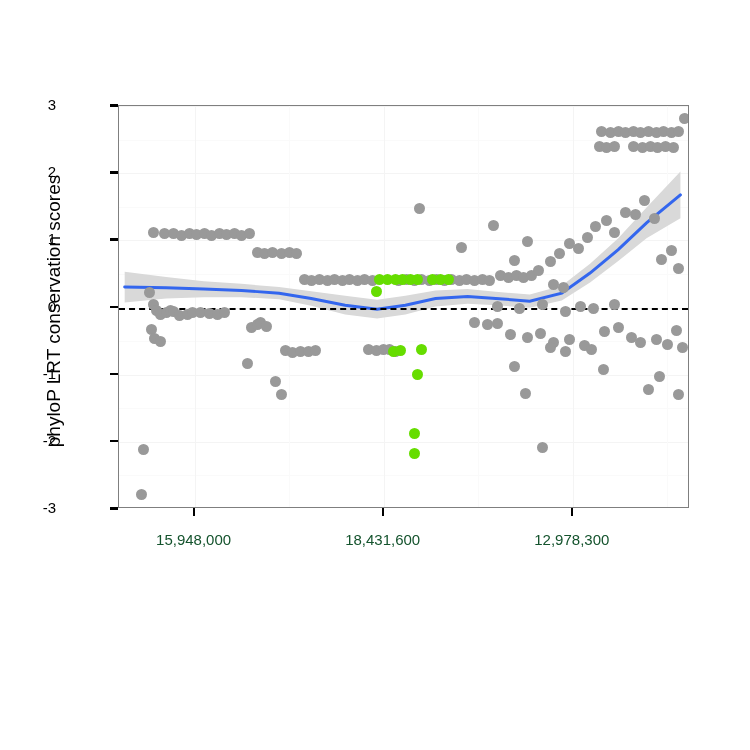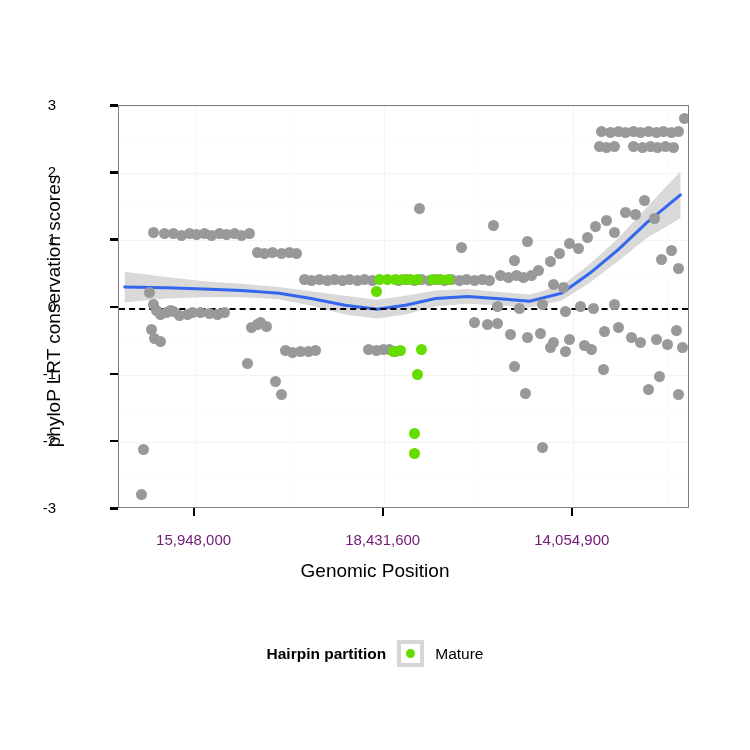--- a/index.html
+++ b/index.html
@@ -41,21 +41,21 @@
   .pt{position:absolute;border-radius:50%;}
   .pt-grey{background:#999999;}
   .pt-green{background:#66DD00;}
 
   svg.overlay{position:absolute;left:0;top:0;width:100%;height:100%;overflow:visible;}
 
   
   .ytick{position:absolute;left:110px;width:8px;height:2.5px;background:#000;}
   .ytlab{position:absolute;right:694px;width:60px;text-align:right;font-size:15px;color:#000;}
   .xtick{position:absolute;top:508px;width:2.5px;height:8px;background:#000;}
-  .xtlab{position:absolute;top:531px;width:140px;text-align:center;font-size:15px;color:#701a75;}
+  .xtlab{position:absolute;top:531px;width:140px;text-align:center;font-size:15px;color:#14532d;}
 
   
   #legend{
     position:absolute;left:0;top:640px;width:750px;
     display:flex;align-items:center;justify-content:center;gap:11px;
   }
   .legend-title{font-size:15.5px;font-weight:bold;color:#000;}
   .legend-key{
     width:27px;height:27px;background:#ffffff;border:4px solid #d6d6d6;
     box-sizing:border-box;display:flex;align-items:center;justify-content:center;
@@ -63,21 +63,20 @@
   .legend-dot{width:9px;height:9px;border-radius:50%;background:#66DD00;}
   .legend-label{font-size:15.5px;color:#000;}
 </style>
 </head>
 <body>
 
 <div id="root">
 
 
   <div class="ylab">phyloP LRT conservation scores</div>
-  <div class="xlab">Genomic Position</div>
 
   <div id="y-ticks">
       <div class="ytick" style="top: 507px;"></div>
       <div class="ytick" style="top: 439.8px;"></div>
       <div class="ytick" style="top: 372.7px;"></div>
       <div class="ytick" style="top: 305.5px;"></div>
       <div class="ytick" style="top: 238.3px;"></div>
       <div class="ytick" style="top: 171.2px;"></div>
       <div class="ytick" style="top: 104px;"></div>
     </div>
@@ -91,21 +90,21 @@
       <div class="ytlab" style="top: 96px;">3</div>
     </div>
   <div id="x-ticks">
       <div class="xtick" style="left: 192.6px;"></div>
       <div class="xtick" style="left: 381.7px;"></div>
       <div class="xtick" style="left: 570.8px;"></div>
     </div>
   <div id="x-ticklabels">
       <div class="xtlab" style="left: 123.6px;">15,948,000</div>
       <div class="xtlab" style="left: 312.7px;">18,431,600</div>
-      <div class="xtlab" style="left: 501.8px;">14,054,900</div>
+      <div class="xtlab" style="left: 501.8px;">12,978,300</div>
     </div>
 
   <div id="panel">
     <div id="gridlines">
         <div class="grid-major gh" style="top: 335.8px;"></div>
         <div class="grid-major gh" style="top: 268.7px;"></div>
         <div class="grid-major gh" style="top: 201.5px;"></div>
         <div class="grid-major gh" style="top: 134.3px;"></div>
         <div class="grid-major gh" style="top: 67.2px;"></div>
         <div class="grid-major gh" style="top: 0px;"></div>
@@ -303,21 +302,14 @@
         <div class="pt pt-green" style="height: 11px; width: 11px; left: 293.2px; top: 263.2px; z-index: 6;"></div>
         <div class="pt pt-green" style="height: 11px; width: 11px; left: 289.5px; top: 321.6px; z-index: 6;"></div>
         <div class="pt pt-green" style="height: 11px; width: 11px; left: 289.5px; top: 341.8px; z-index: 6;"></div>
       </div>
     <svg class="overlay" id="line-svg" viewBox="0 0 571 403" preserveAspectRatio="none">
         <path d="M5.7,182.0 L47.3,182.7 L85.1,184.0 L122.9,185.4 L160.7,188.1 L192.9,193.4 L226.9,200.2 L259.0,204.2 L287.4,200.2 L317.6,193.4 L349.8,191.4 L378.1,193.4 L412.2,196.1 L444.3,188.1 L472.7,167.9 L501.0,144.4 L529.4,117.5 L563.4,89.3" fill="none" stroke="#3366EE" stroke-width="3" stroke-linecap="round"></path>
       </svg>
     <div class="zeroline" id="zeroline" style="top: 201.5px;"></div>
   </div>
 
-  <div id="legend">
-    <span class="legend-title">Hairpin partition</span>
-    <span class="legend-key">
-      <span class="legend-dot"></span>
-    </span>
-    <span class="legend-label">Mature</span>
-  </div>
 
 </div>
 
 </body></html>

